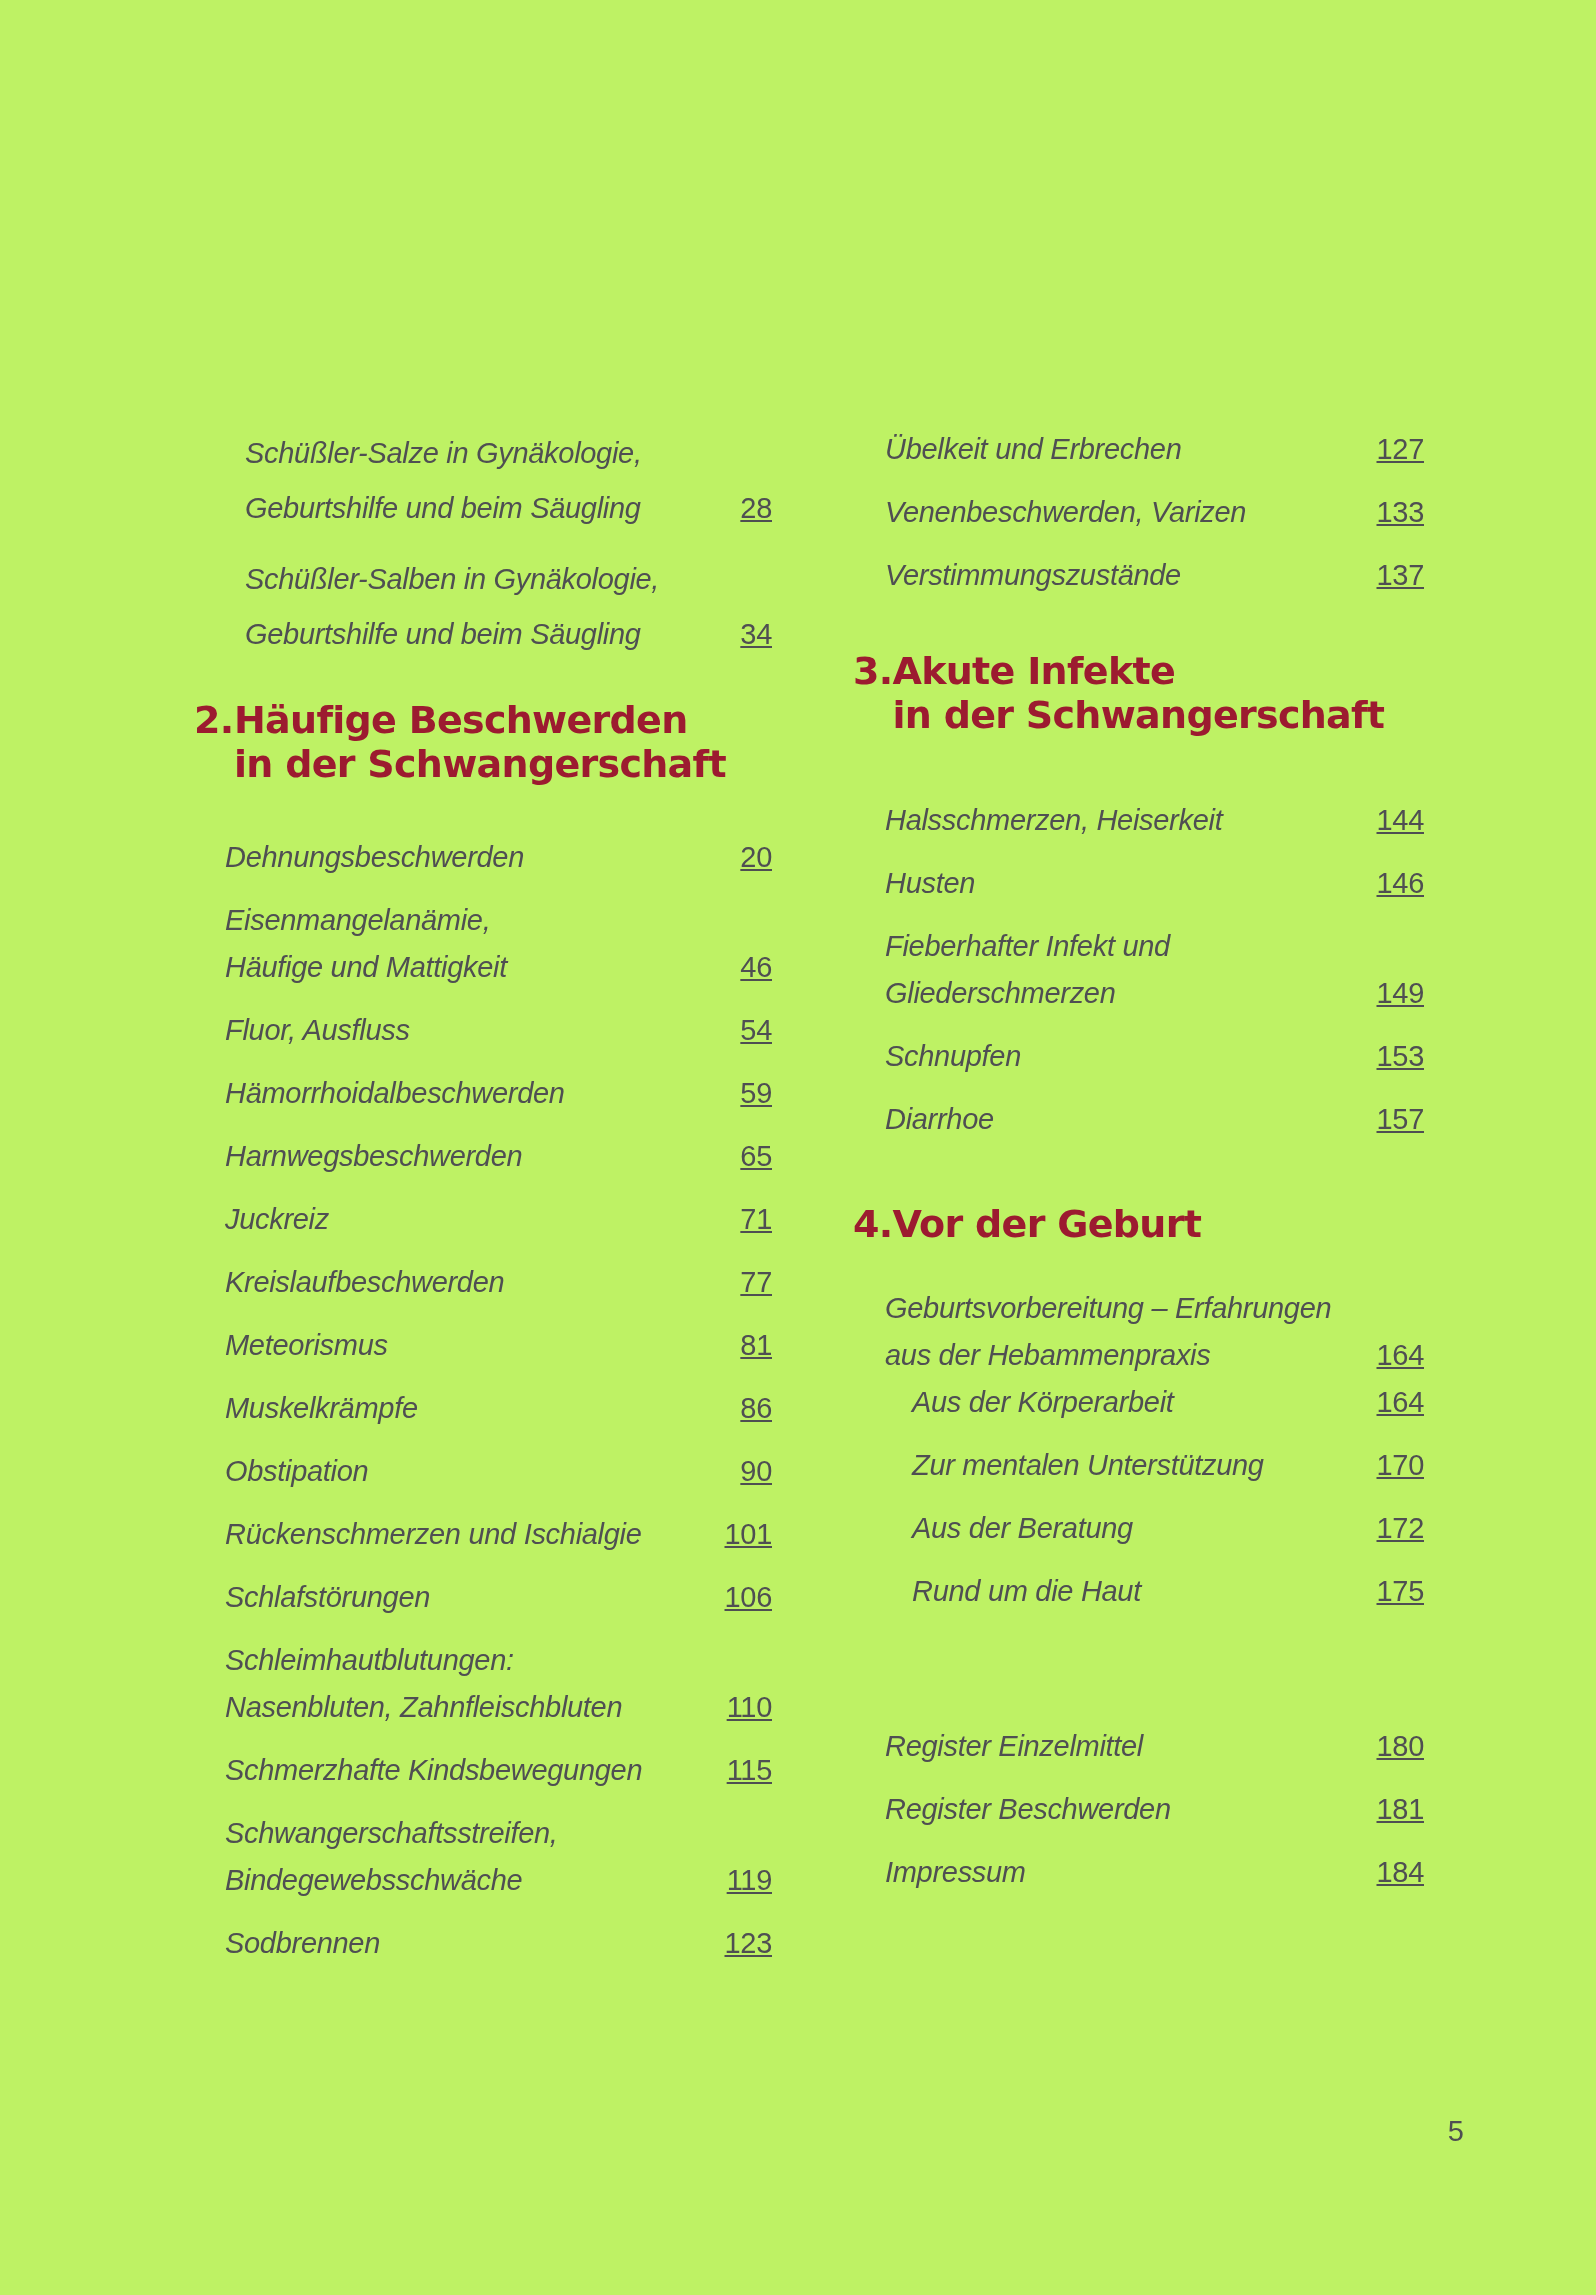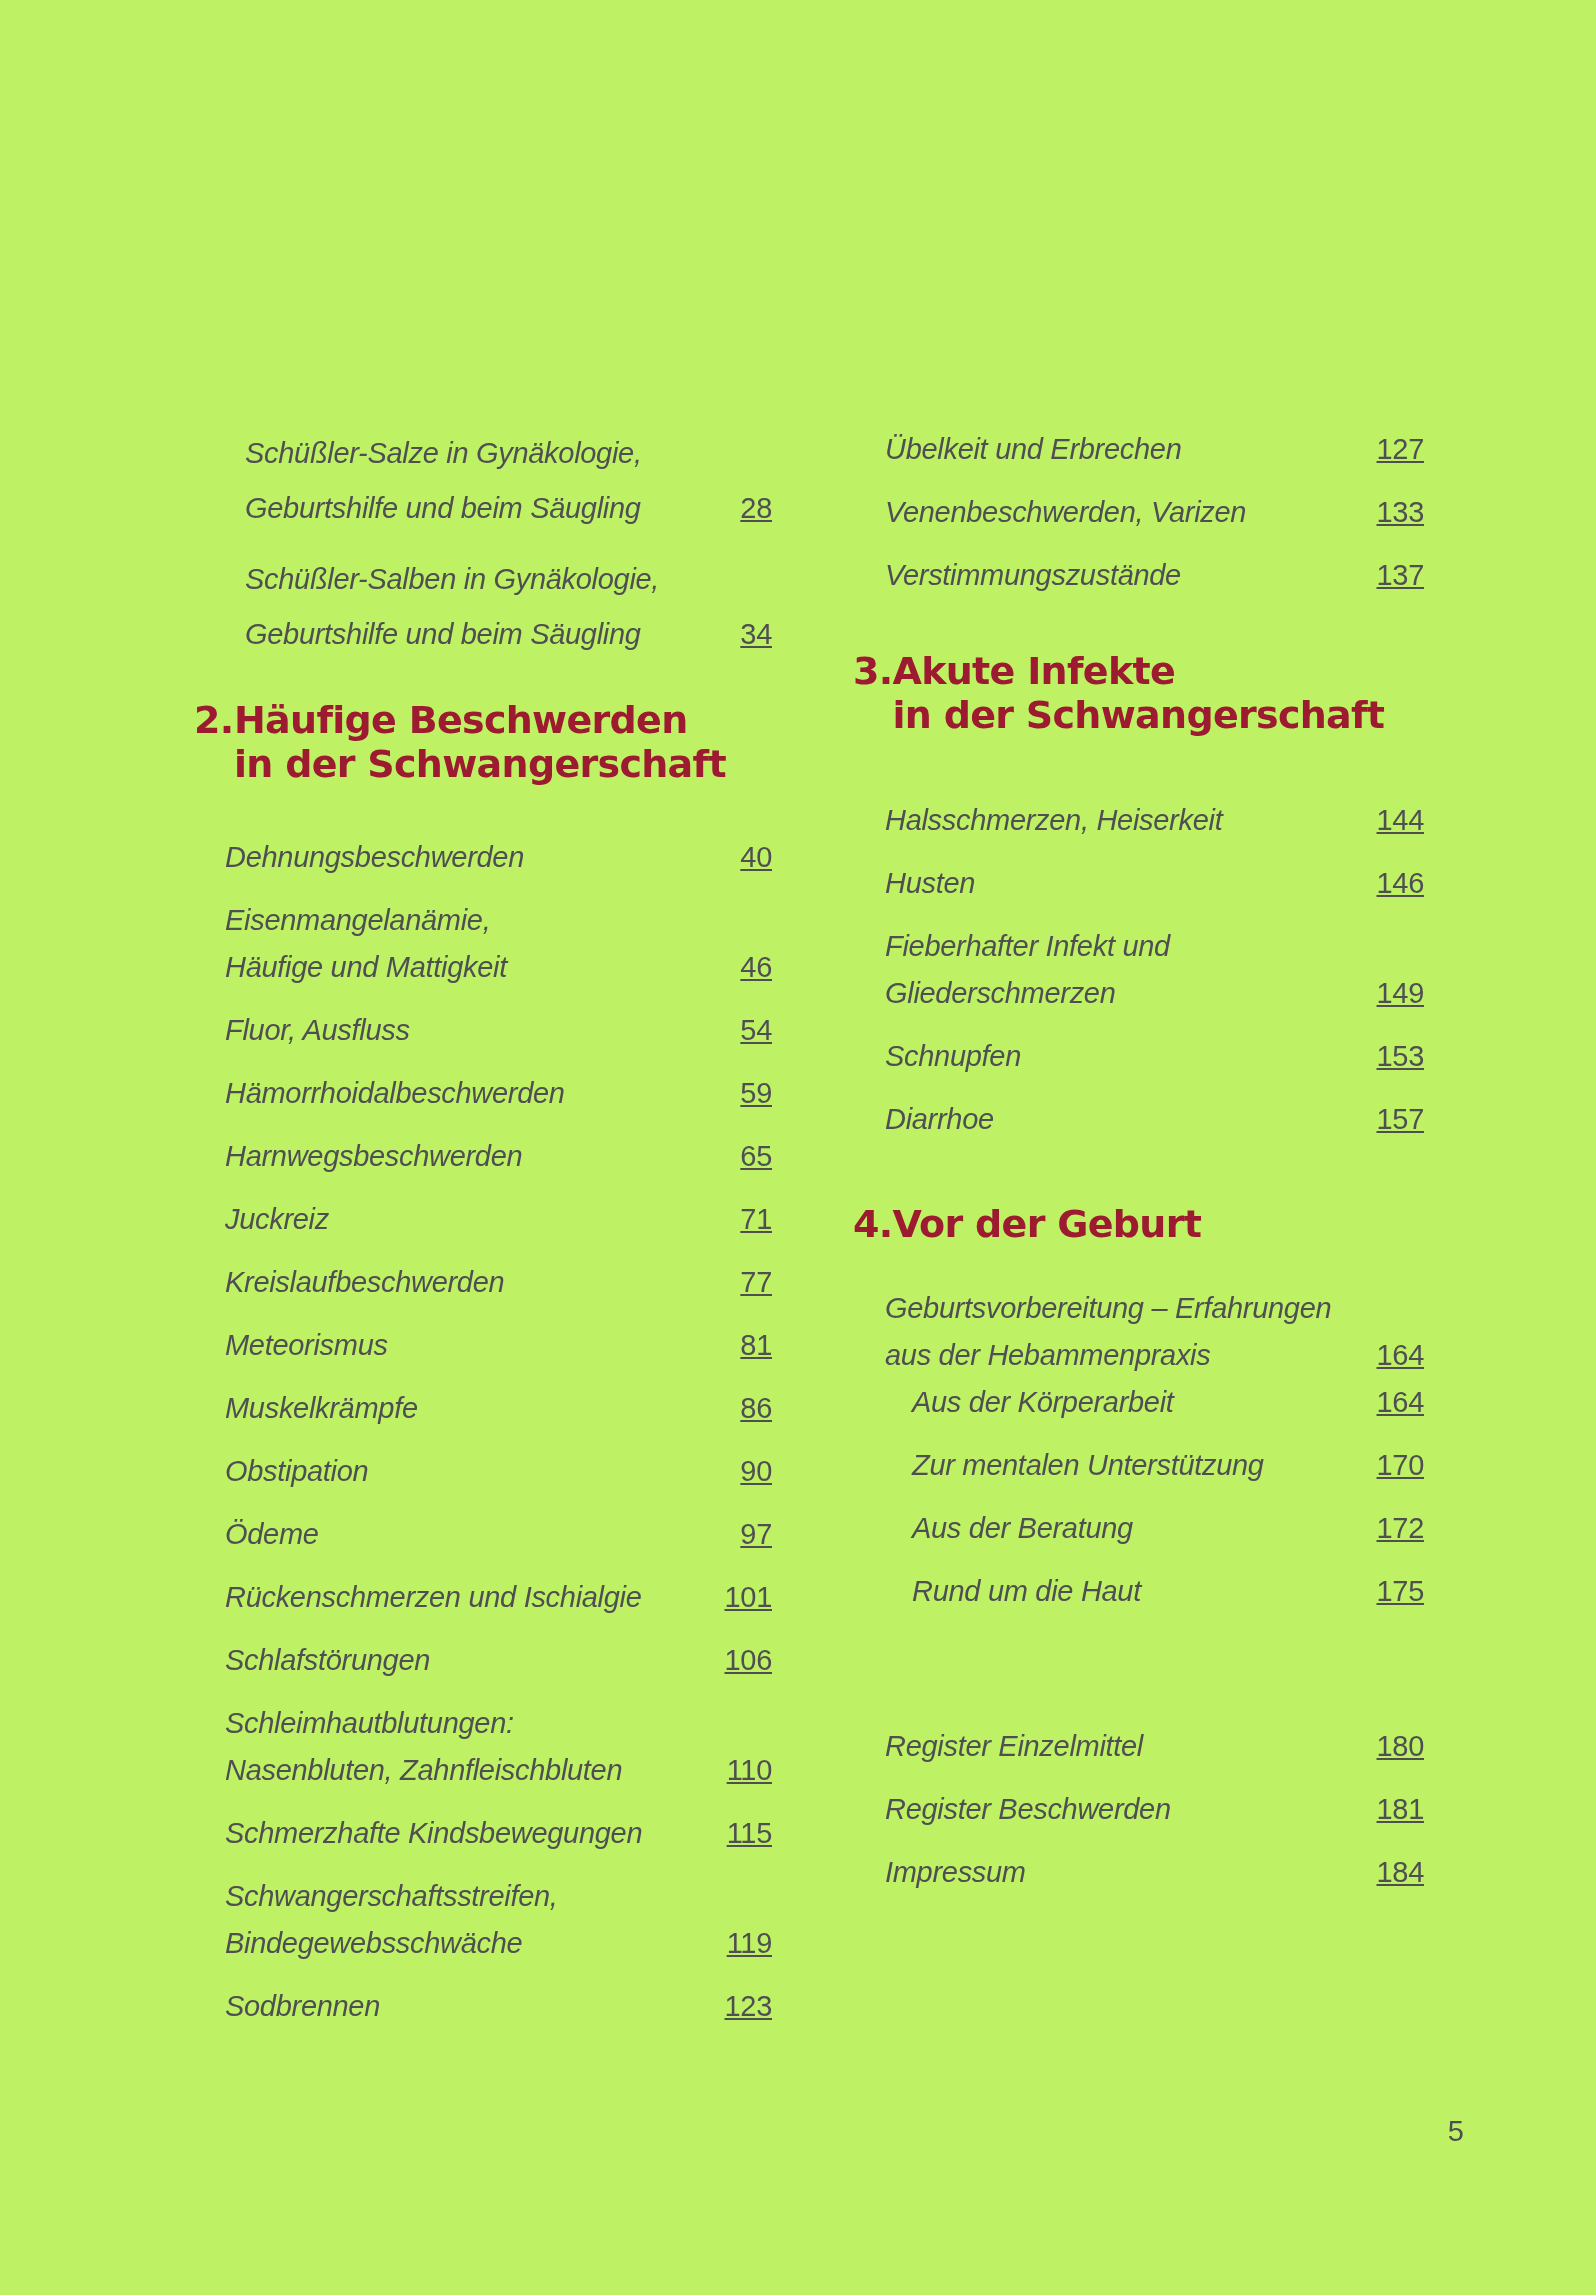--- a/index.html
+++ b/index.html
@@ -92,21 +92,21 @@
 
     <div class="heading heading-2">
       <span class="hnum">2.</span>
       <span class="htitle">Häufige Beschwerden
 in der Schwangerschaft</span>
     </div>
 
     <div class="group-items-left">
       <div class="entry pl46">
         <span class="label">Dehnungsbeschwerden</span>
-        <span class="num">40</span>
+        <span class="num">20</span>
       </div>
       <div class="entry pl46">
         <span class="label">Eisenmangelanämie,
 Häufige und Mattigkeit</span>
         <span class="num">46</span>
       </div>
       <div class="entry pl46">
         <span class="label">Fluor, Ausfluss</span>
         <span class="num">54</span>
       </div>
@@ -130,24 +130,20 @@
         <span class="label">Meteorismus</span>
         <span class="num">81</span>
       </div>
       <div class="entry pl46">
         <span class="label">Muskelkrämpfe</span>
         <span class="num">86</span>
       </div>
       <div class="entry pl46">
         <span class="label">Obstipation</span>
         <span class="num">90</span>
-      </div>
-      <div class="entry pl46">
-        <span class="label">Ödeme</span>
-        <span class="num">97</span>
       </div>
       <div class="entry pl46">
         <span class="label">Rückenschmerzen und Ischialgie</span>
         <span class="num">101</span>
       </div>
       <div class="entry pl46">
         <span class="label">Schlafstörungen</span>
         <span class="num">106</span>
       </div>
       <div class="entry pl46">

